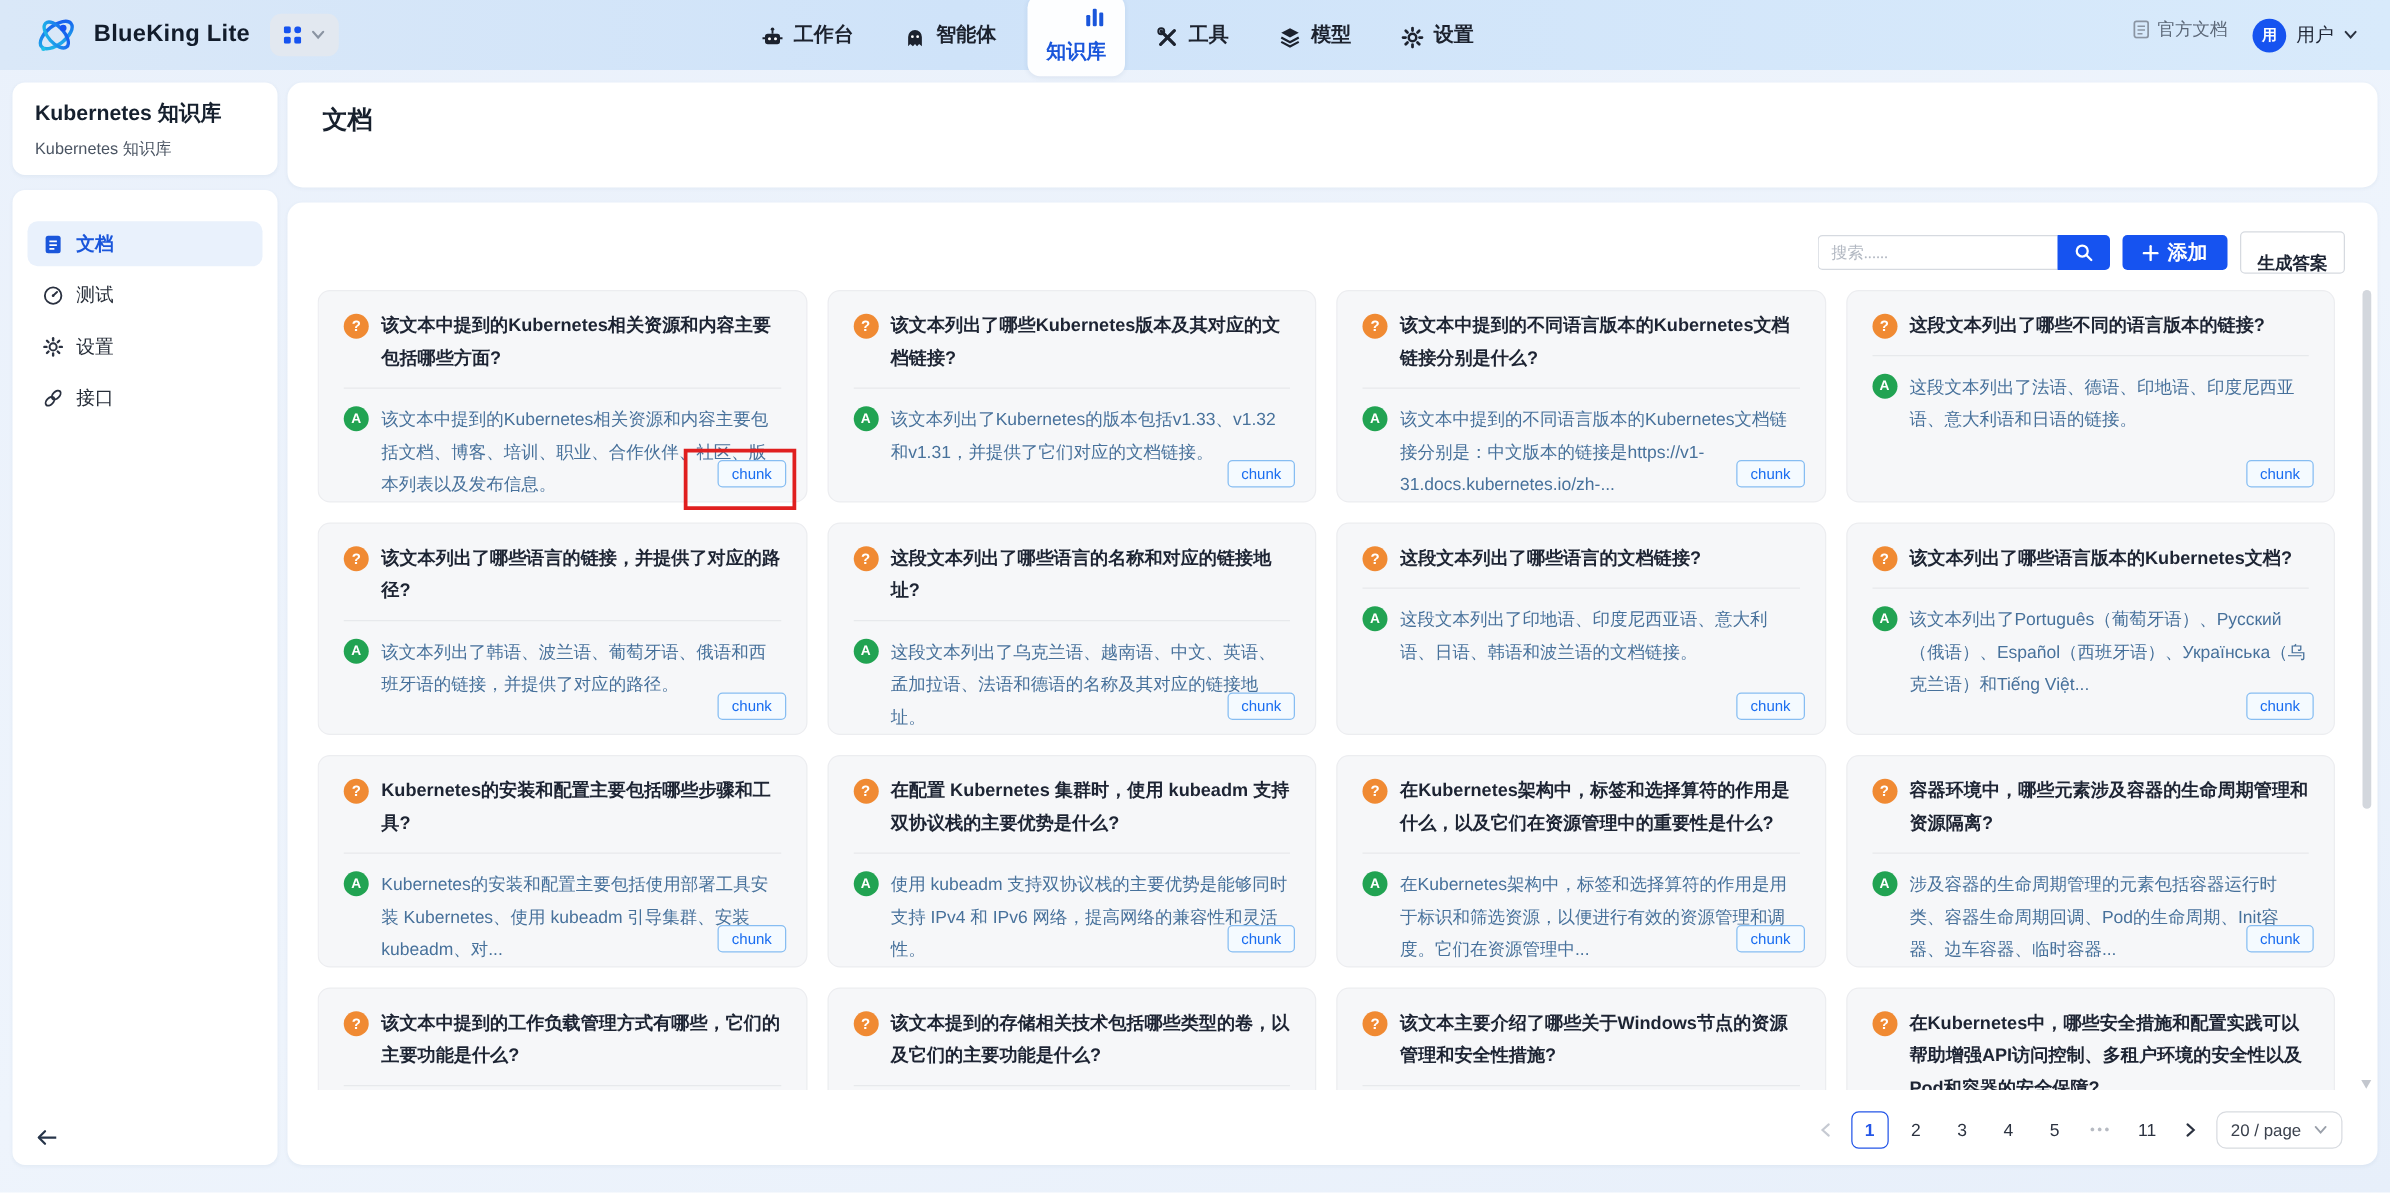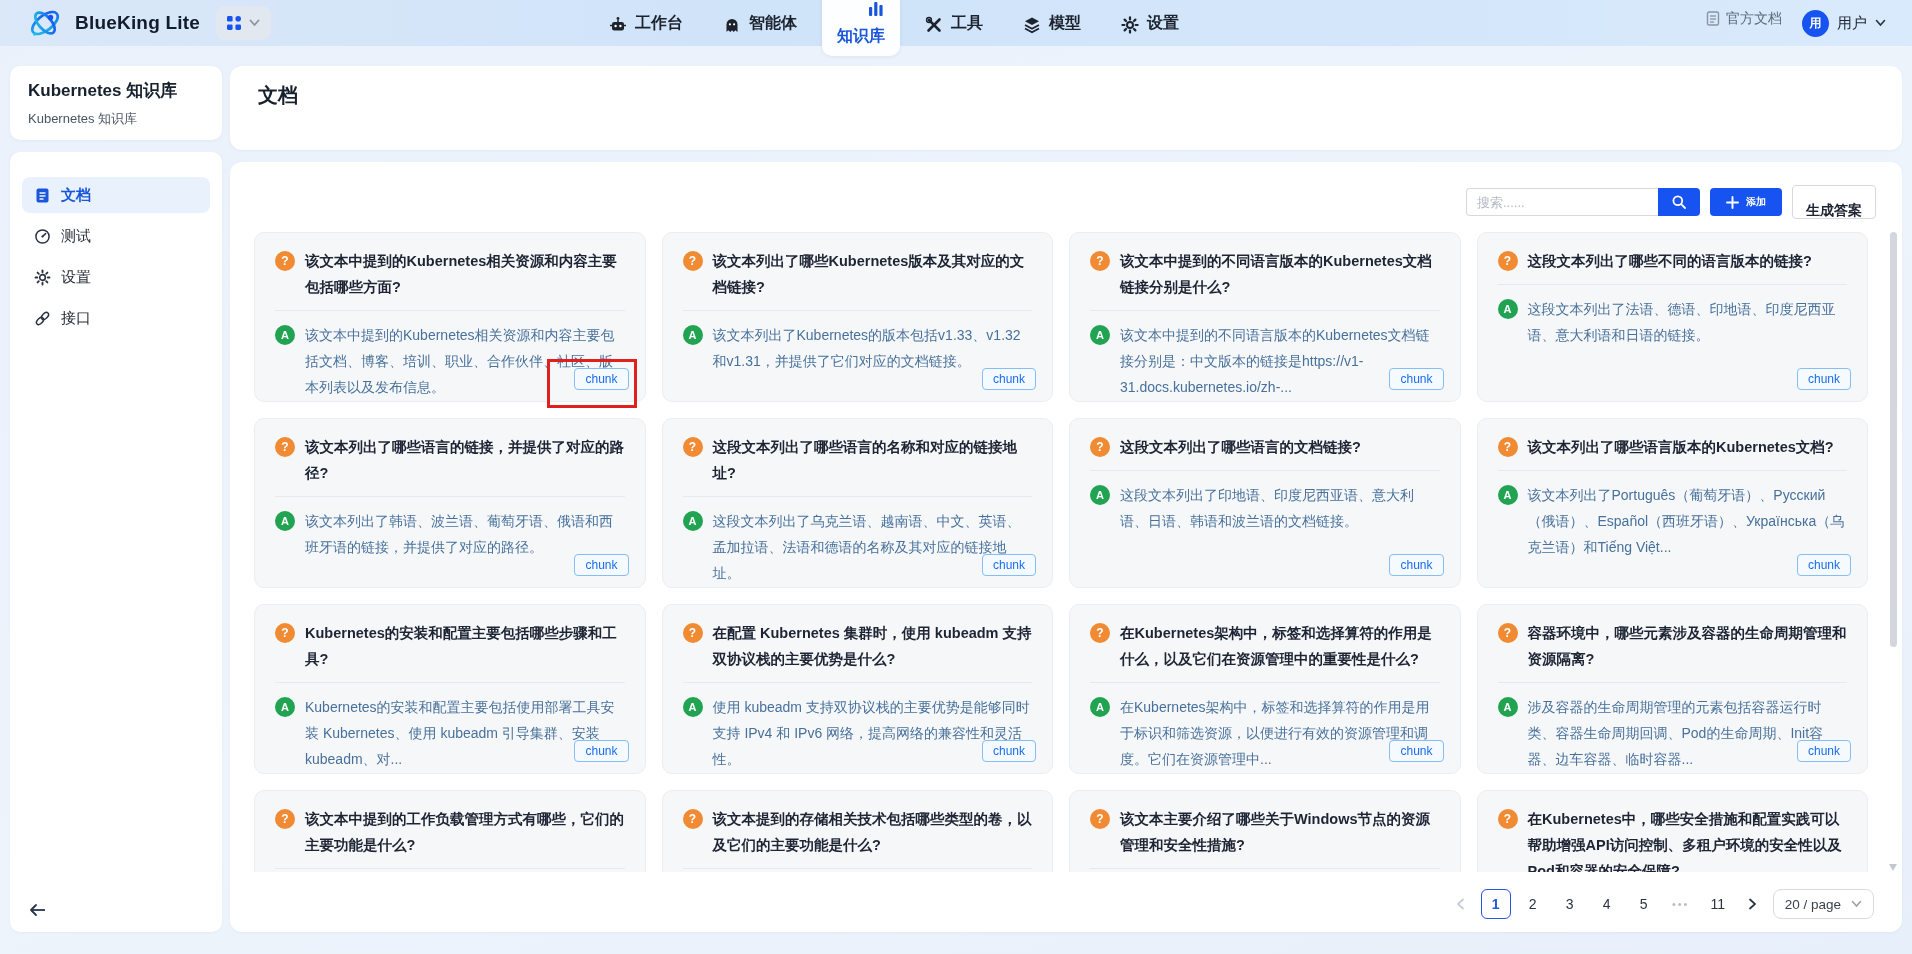--- a/index.html
+++ b/index.html
@@ -11,21 +11,21 @@
     --annotation:#e01f1f;
   }
   *{box-sizing:border-box;margin:0;padding:0;}
   html,body{width:1912px;height:954px;overflow:hidden;}
   body{
     font-family:"Liberation Sans",sans-serif;
     background:linear-gradient(160deg,#eaf1fb 0%,#eef4fc 55%,#e7effa 100%);
     position:relative;color:#1d2433;
   }
   
-  .navbar{position:absolute;top:0;left:0;right:0;height:46px;
+  .navbar{position:absolute;top:0;left:0;right:0;height:56px;
     background:linear-gradient(90deg,#dae8f8 0%,#cfe3f9 40%,#d8eafb 100%);
     display:flex;align-items:center;padding:0 26px;}
   .brand{display:flex;align-items:center;gap:11px;}
   .brand-name{font-size:19px;font-weight:700;color:#121c2b;letter-spacing:.2px;}
   .app-switcher{margin-left:16px;background:#e2e8f0;border-radius:9px;height:34px;
     display:flex;align-items:center;gap:8px;padding:0 11px;cursor:pointer;}
   .nav-center{position:absolute;left:calc(50% - 62px);transform:translateX(-50%);
     display:flex;align-items:center;gap:10px;}
   .nav-item{display:flex;align-items:flex-end;gap:8px;padding:9px 15px;border-radius:10px;
     font-size:16px;font-weight:600;color:#1c222e;cursor:pointer;}
@@ -56,26 +56,26 @@
     border-radius:12px;padding:16px 28px;box-shadow:0 1px 3px rgba(40,70,120,.05);}
   .page-title{font-size:20px;font-weight:700;color:#17202d;}
   .page-desc{font-size:14px;color:#373f4b;margin-top:10px;}
   
   .content-card{position:absolute;left:230px;top:162px;width:1672px;height:770px;background:#fff;
     border-radius:12px;box-shadow:0 1px 3px rgba(40,70,120,.05);}
   .toolbar{position:absolute;top:26px;right:26px;display:flex;gap:10px;height:28px;align-items:center;}
   .search-group{display:flex;height:28px;}
   .search-input{width:192px;height:28px;border:1px solid #d6dae0;border-right:none;
     border-radius:4px 0 0 4px;padding:0 10px;font-size:13px;color:#333;outline:none;
-    font-family:Liberation Sans, sans-serif;}
+    font-family:Liberation Serif, serif;}
   .search-input::placeholder{color:#b2b8c2;}
   .search-btn{width:42px;height:28px;background:var(--accent);border:none;border-radius:0 4px 4px 0;
     display:flex;align-items:center;justify-content:center;cursor:pointer;}
   .add-btn{height:28px;background:var(--accent);color:#fff;border:none;border-radius:4px;
-    display:flex;align-items:center;gap:7px;padding:0 16px;font-size:10px;font-weight:600;cursor:pointer;
+    display:flex;align-items:center;gap:7px;padding:0 16px;font-size:16px;font-weight:600;cursor:pointer;
     font-family:"Liberation Sans",sans-serif;}
   .gen-btn{height:16px;background:#fff;border:1px solid #d6dae0;border-radius:4px;padding:16px 13px;
     font-size:14px;color:#1d2433;font-weight:600;cursor:pointer;font-family:"Liberation Sans",sans-serif;}
   
   .grid-viewport{position:absolute;top:70px;left:24px;right:34px;height:640px;overflow:hidden;}
   .grid{display:grid;grid-template-columns:repeat(4,1fr);gap:16px;}
   .doc-card{position:relative;background:#f6f7f9;border:1px solid #ecedf0;border-radius:10px;
     padding:15px 20px 12px;height:170px;}
   .q-row,.a-row{display:flex;gap:10px;align-items:flex-start;}
   .q-icon{flex:0 0 20px;width:20px;height:20px;border-radius:50%;background:var(--q-orange);color:#fff;

